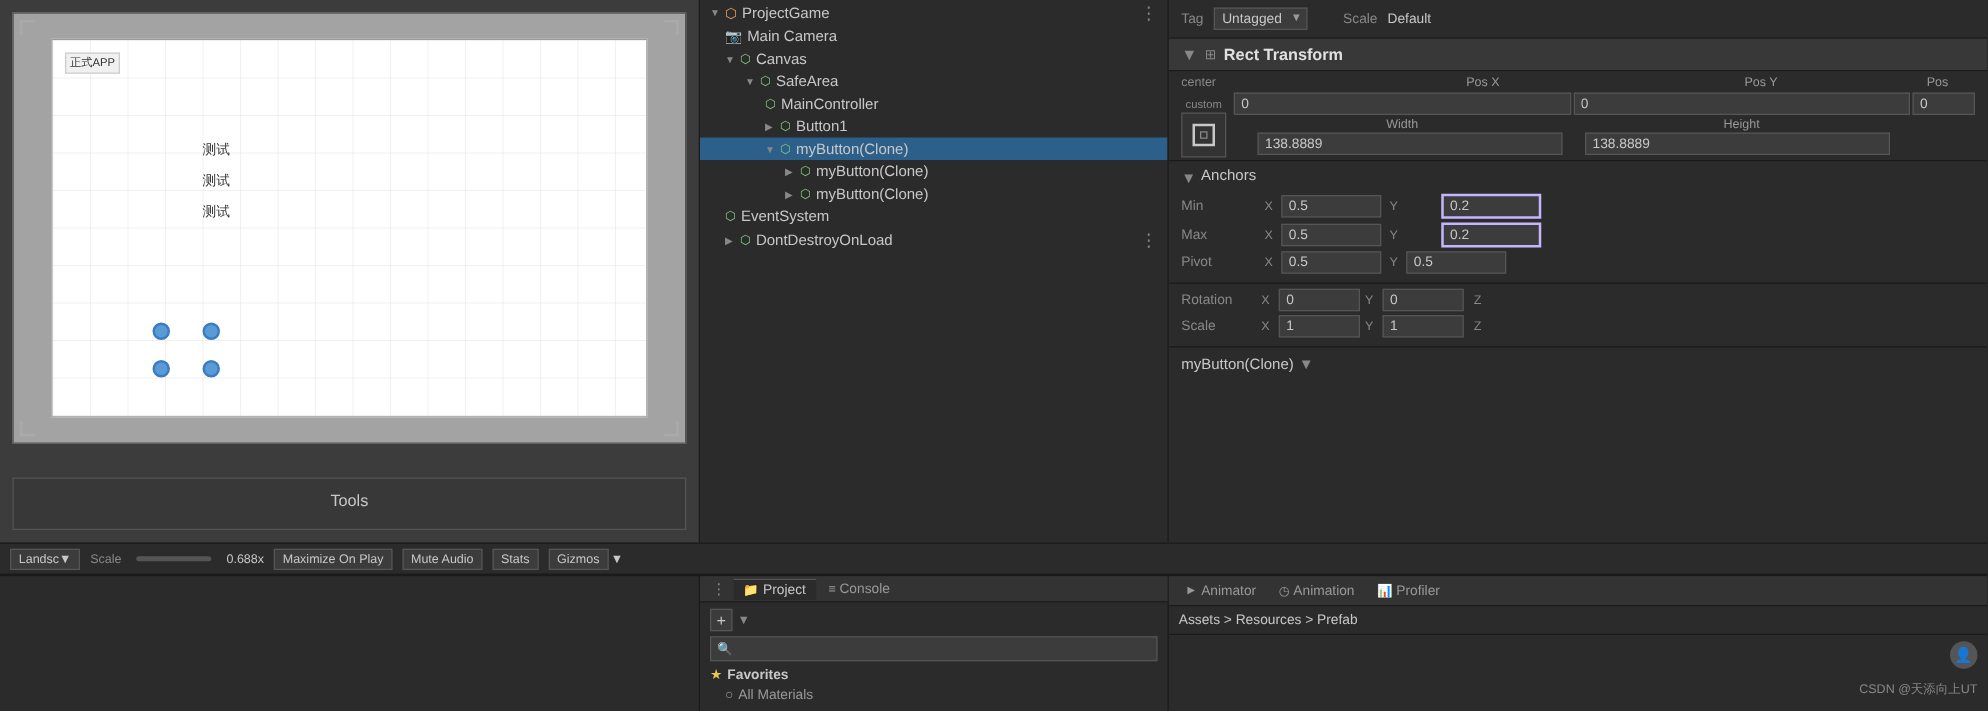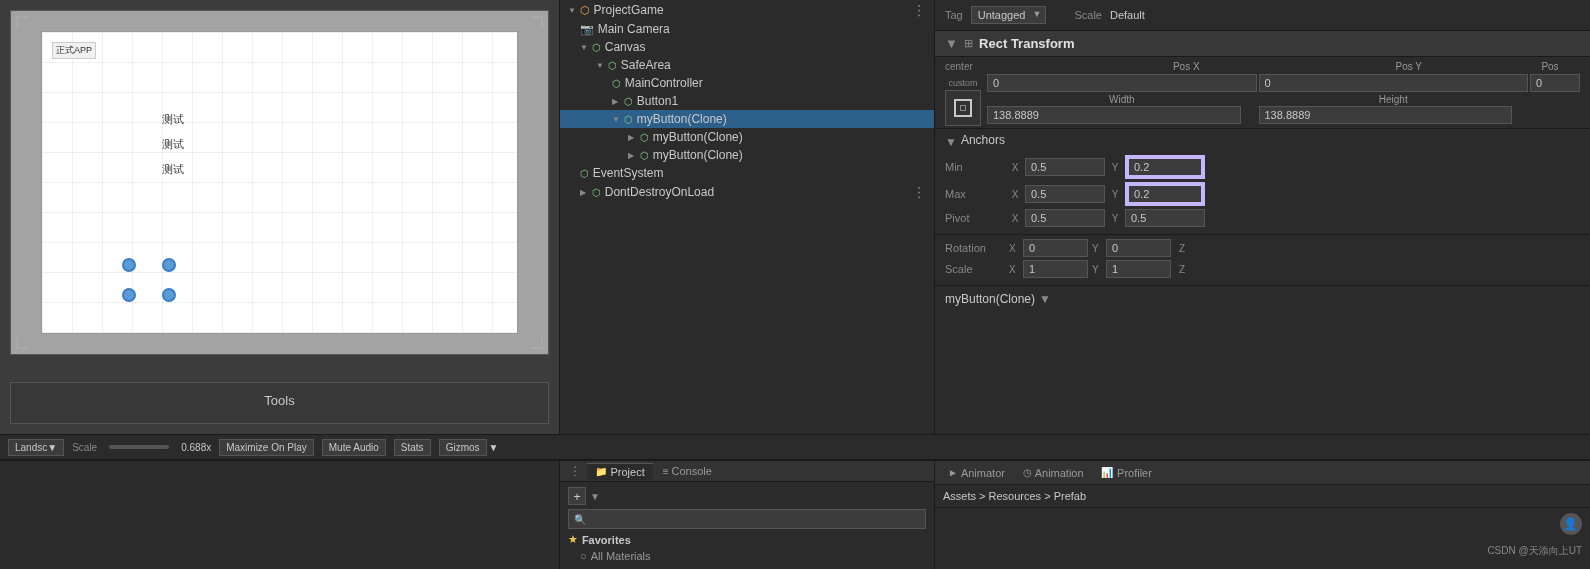--- a/index.html
+++ b/index.html
@@ -245,21 +245,22 @@
     .anchor-input {
       background: #3c3c3c;
       border: 1px solid #555;
       color: #c8c8c8;
       padding: 2px 5px;
       font-size: 11px;
       width: 80px;
     }
 
     .anchor-input.highlighted {
-      border: 4px solid #c4b5fd;
+      border: 2px solid #c4b5fd;
+      margin-left: 28px;
     }
 
     
     .rs-section {
       padding: 4px 10px;
       border-top: 1px solid #1a1a1a;
     }
 
     .rs-row {
       display: flex;
@@ -665,21 +666,21 @@
           <input class="tv-input" type="text" value="0" style="">
           <input class="tv-input" type="text" value="0" style="">
         </div>
 
         <div style="display:grid;grid-template-columns:1fr 1fr 50px;gap:2px;margin-bottom:1px;">
           <span style="color:#999;font-size:10px;text-align:center;">Width</span>
           <span style="color:#999;font-size:10px;text-align:center;">Height</span>
           <span></span>
         </div>
 
-        <div style="display:grid;grid-template-columns:1fr 1fr 50px;gap:18px;">
+        <div style="display:grid;grid-template-columns:1fr 1fr 50px;gap:18px;margin-left:19px;">
           <input class="tv-input" type="text" value="138.8889" style="">
           <input class="tv-input" type="text" value="138.8889" style="">
           <span></span>
         </div>
       </div>
     </div>
 
     <div class="anchors-section">
       <div style="display:flex;align-items:center;gap:4px;margin-bottom:4px;">
         <span style="color:#888;">▼</span>

